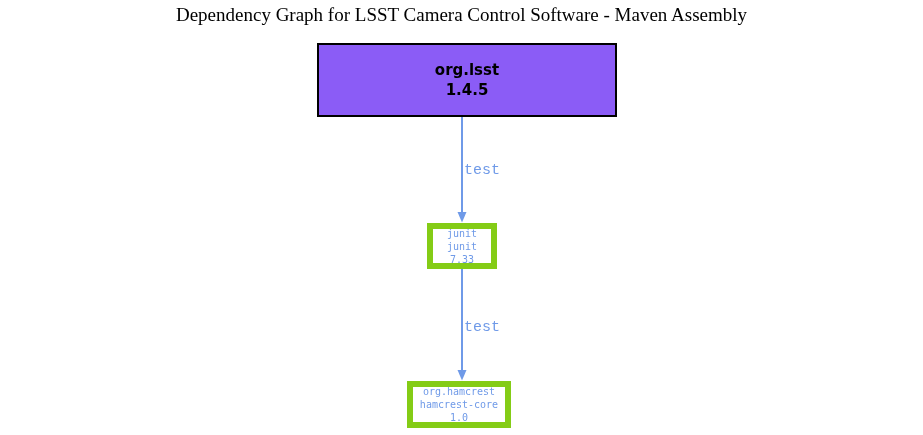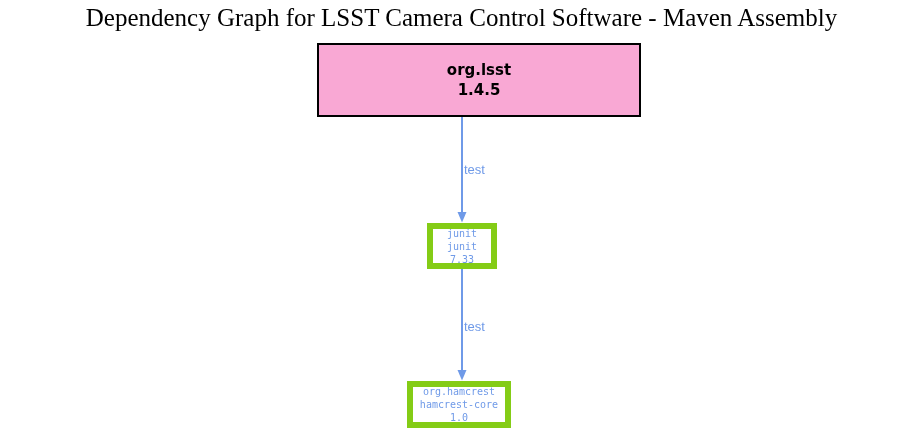--- a/index.html
+++ b/index.html
@@ -16,21 +16,21 @@
   }
 
   
   #graph-title {
     position: absolute;
     left: 0;
     top: 4px;
     width: 923px;
     text-align: center;
     font-family: "Liberation Serif", serif;
-    font-size: 25px;
+    font-size: 19px;
     font-weight: 400;
     color: #000000;
     letter-spacing: 0px;
     white-space: nowrap;
   }
 
   
   #graph-canvas {
     position: absolute;
     left: 0;
@@ -52,23 +52,23 @@
 
   .node-line {
     display: block;
     white-space: nowrap;
   }
 
   
   #node-root {
     left: 317px;
     top: 43px;
-    width: 324px;
+    width: 300px;
     height: 74px;
-    background: #f9a8d4;
+    background: #8b5cf6;
     border: 2px solid #000000;
   }
   #node-root .node-line {
     font-family: "DejaVu Sans", sans-serif;
     font-size: 15px;
     font-weight: bold;
     color: #000000;
     line-height: 20px;
   }
 
@@ -95,22 +95,22 @@
   #node-hamcrest {
     left: 407px;
     top: 381px;
     width: 104px;
     height: 47px;
   }
 
   
   .edge-label {
     position: absolute;
-    font-family: Liberation Sans, sans-serif;
-    font-size: 13px;
+    font-family: Liberation Mono, monospace;
+    font-size: 15px;
     color: #6f9ae8;
     white-space: nowrap;
   }
   #edge-label-1 { left: 464px; top: 162px; }
   #edge-label-2 { left: 464px; top: 319px; }
 </style>
 </head>
 <body>
 
 <div id="graph-title">Dependency Graph for LSST Camera Control Software - Maven Assembly</div>

